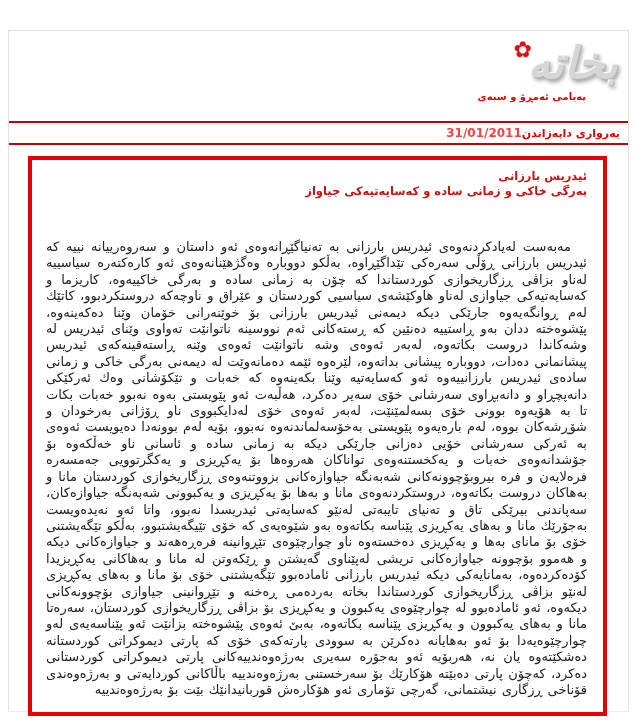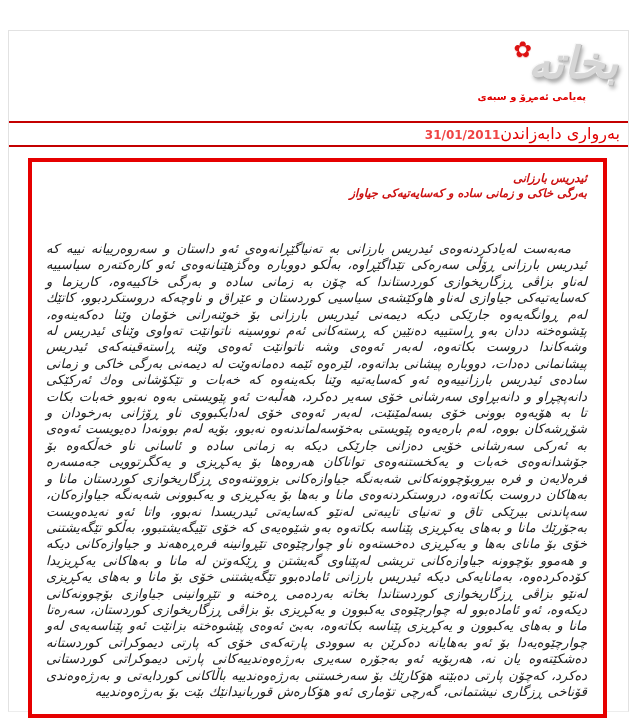--- a/index.html
+++ b/index.html
@@ -60,39 +60,38 @@
   }
   .date-row {
     direction: rtl;
     text-align: right;
     padding: 3px 8px 2px 0;
     font-size: 12px;
     line-height: 15px;
   }
   .date-label {
     color: #e00000;
-    font-weight: normal;
-    font-size: 16px;
+    font-weight: bold;
+    font-size: 11px;
     margin-top: 42px;
   }
   .date-value {
     color: #ef4444;
     font-weight: bold;
     letter-spacing: 0.5px;
   }
   
   .article-box {
     margin: 11px 21px 0 19px;
     border: 4px solid #e60000;
     height: 560px;
     padding: 9px 16px 0 14px;
     direction: rtl;
     overflow: hidden;
     background: #ffffff;
-    font-style: italic;
   }
   .article-title {
     color: #cc1111;
     font-weight: bold;
     font-size: 11.5px;
     line-height: 15px;
     text-align: right;
   }
   .article-body {
     margin-top: 40px;

